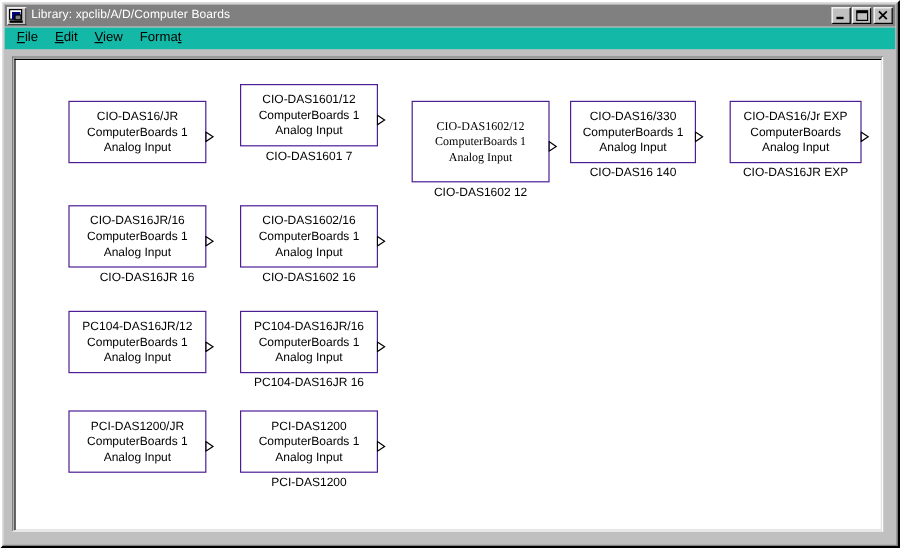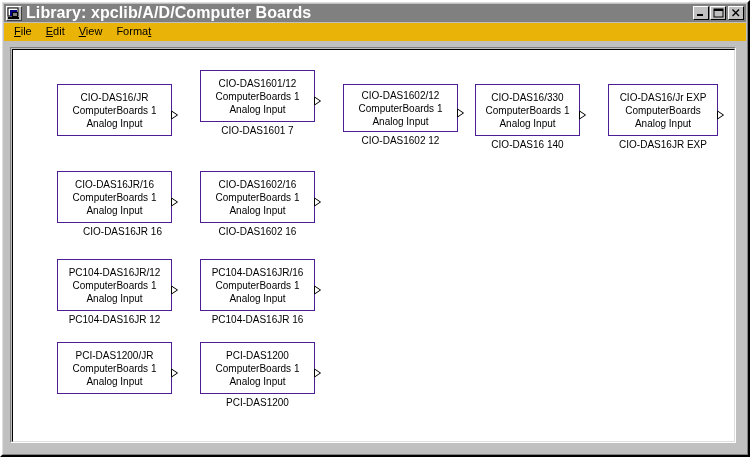--- a/index.html
+++ b/index.html
@@ -60,22 +60,22 @@
     border-top: 1px solid #ffffff;
     border-left: 1px solid #ffffff;
     border-right: 1px solid #404040;
     border-bottom: 1px solid #404040;
     box-sizing: border-box;
     overflow: hidden;
   }
   .title-icon svg { display: block; }
   .title-text {
     color: #ffffff;
-    font-size: 16px;
-    font-weight: bold;
+    font-size: 10px;
+    font-weight: normal;
     white-space: nowrap;
     letter-spacing: 0.1px;
     line-height: 16px;
   }
   .title-spacer { flex: 1 1 auto; }
   .title-buttons {
     display: flex;
     gap: 0px;
     align-items: center;
     margin-right: 1px;
@@ -97,21 +97,21 @@
   .tbtn + .tbtn { margin-left: 1px; }
   .tbtn.close { margin-left: 2px; }
   .tbtn svg { position: absolute; left: 1px; top: 1px; }
 
   
   .menubar {
     position: absolute;
     left: 2px; top: 21px;
     width: 742px;
     height: 18px;
-    background: #eab308;
+    background: #14b8a6;
     display: flex;
     align-items: center;
     padding-left: 3px;
     box-sizing: border-box;
   }
   .menu-item {
     font-size: 11px;
     color: #000000;
     padding: 1px 7px 2px 7px;
     white-space: nowrap;
@@ -249,21 +249,21 @@
             <div class="block-line">CIO-DAS1601/12</div>
             <div class="block-line">ComputerBoards  1</div>
             <div class="block-line">Analog Input</div>
             <div class="port"><svg width="8" height="9" viewBox="0 0 8 9" xmlns="http://www.w3.org/2000/svg">
                 <path d="M0.5 0.5 L6.5 4.5 L0.5 8.5 Z" fill="none" stroke="#000000" stroke-width="1"></path>
               </svg></div>
           </div>
           <div class="block-caption">CIO-DAS1601 7</div>
         </div>
         <div class="block-wrap" style="left: 330px; top: 34px; width: 115px;">
-          <div class="block" style="width: 115px; height: 48px;">
+          <div class="block" style="width: 115px; height: 68px; font-family: Liberation Serif, serif;">
             <div class="block-line">CIO-DAS1602/12</div>
             <div class="block-line">ComputerBoards  1</div>
             <div class="block-line">Analog Input</div>
             <div class="port"><svg width="8" height="9" viewBox="0 0 8 9" xmlns="http://www.w3.org/2000/svg">
                 <path d="M0.5 0.5 L6.5 4.5 L0.5 8.5 Z" fill="none" stroke="#000000" stroke-width="1"></path>
               </svg></div>
           </div>
           <div class="block-caption">CIO-DAS1602 12</div>
         </div>
         <div class="block-wrap" style="left: 462px; top: 34px; width: 105px;">
@@ -312,21 +312,20 @@
         </div>
         <div class="block-wrap" style="left: 44px; top: 209px; width: 115px;">
           <div class="block" style="width: 115px; height: 52px;">
             <div class="block-line">PC104-DAS16JR/12</div>
             <div class="block-line">ComputerBoards  1</div>
             <div class="block-line">Analog Input</div>
             <div class="port"><svg width="8" height="9" viewBox="0 0 8 9" xmlns="http://www.w3.org/2000/svg">
                 <path d="M0.5 0.5 L6.5 4.5 L0.5 8.5 Z" fill="none" stroke="#000000" stroke-width="1"></path>
               </svg></div>
           </div>
-          <div class="block-caption">PC104-DAS16JR 12</div>
         </div>
         <div class="block-wrap" style="left: 187px; top: 209px; width: 115px;">
           <div class="block" style="width: 115px; height: 52px;">
             <div class="block-line">PC104-DAS16JR/16</div>
             <div class="block-line">ComputerBoards  1</div>
             <div class="block-line">Analog Input</div>
             <div class="port"><svg width="8" height="9" viewBox="0 0 8 9" xmlns="http://www.w3.org/2000/svg">
                 <path d="M0.5 0.5 L6.5 4.5 L0.5 8.5 Z" fill="none" stroke="#000000" stroke-width="1"></path>
               </svg></div>
           </div>

